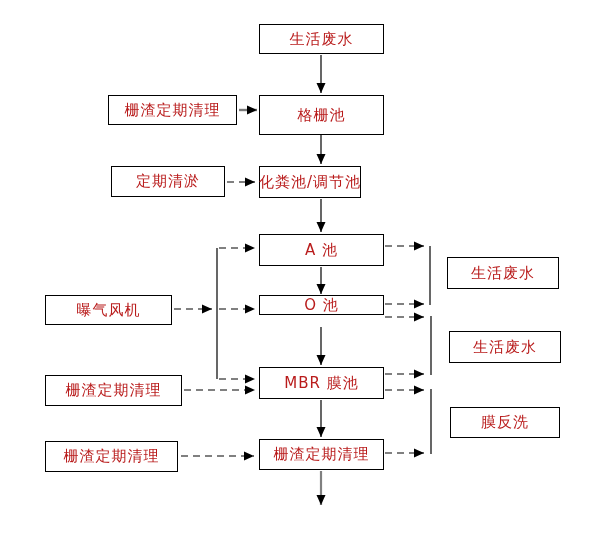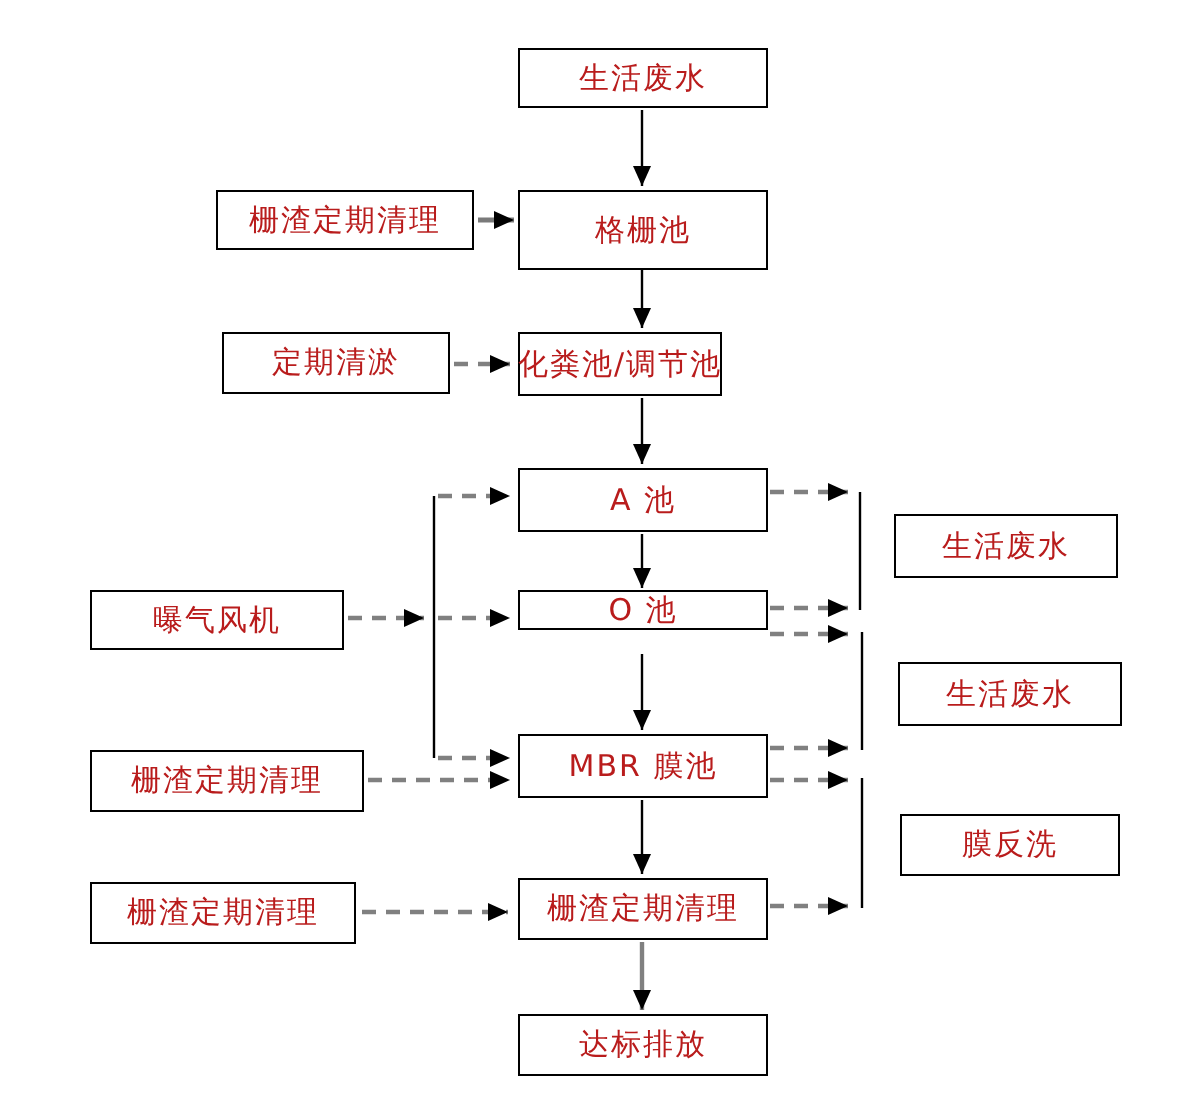--- a/index.html
+++ b/index.html
@@ -70,21 +70,20 @@
     </g>
   </svg>
 
   <div class="node" style="left:259px;top:24px;width:125px;height:30px">生活废水</div>
   <div class="node" style="left:259px;top:95px;width:125px;height:40px">格栅池</div>
   <div class="node" style="left:259px;top:166px;width:102px;height:32px">化粪池/调节池</div>
   <div class="node" style="left:259px;top:234px;width:125px;height:32px">A 池</div>
   <div class="node" style="left:259px;top:295px;width:125px;height:20px">O 池</div>
   <div class="node" style="left:259px;top:367px;width:125px;height:32px">MBR 膜池</div>
   <div class="node" style="left:259px;top:439px;width:125px;height:31px">栅渣定期清理</div>
-  <div class="node" style="left:259px;top:507px;width:125px;height:31px">达标排放</div>
 
   <div class="node" style="left:108px;top:95px;width:129px;height:30px">栅渣定期清理</div>
   <div class="node" style="left:45px;top:295px;width:127px;height:30px">曝气风机</div>
   <div class="node" style="left:111px;top:166px;width:114px;height:31px">定期清淤</div>
   <div class="node" style="left:45px;top:375px;width:137px;height:31px">栅渣定期清理</div>
   <div class="node" style="left:45px;top:441px;width:133px;height:31px">栅渣定期清理</div>
 
   <div class="node" style="left:447px;top:257px;width:112px;height:32px">生活废水</div>
   <div class="node" style="left:449px;top:331px;width:112px;height:32px">生活废水</div>
   <div class="node" style="left:450px;top:407px;width:110px;height:31px">膜反洗</div>

